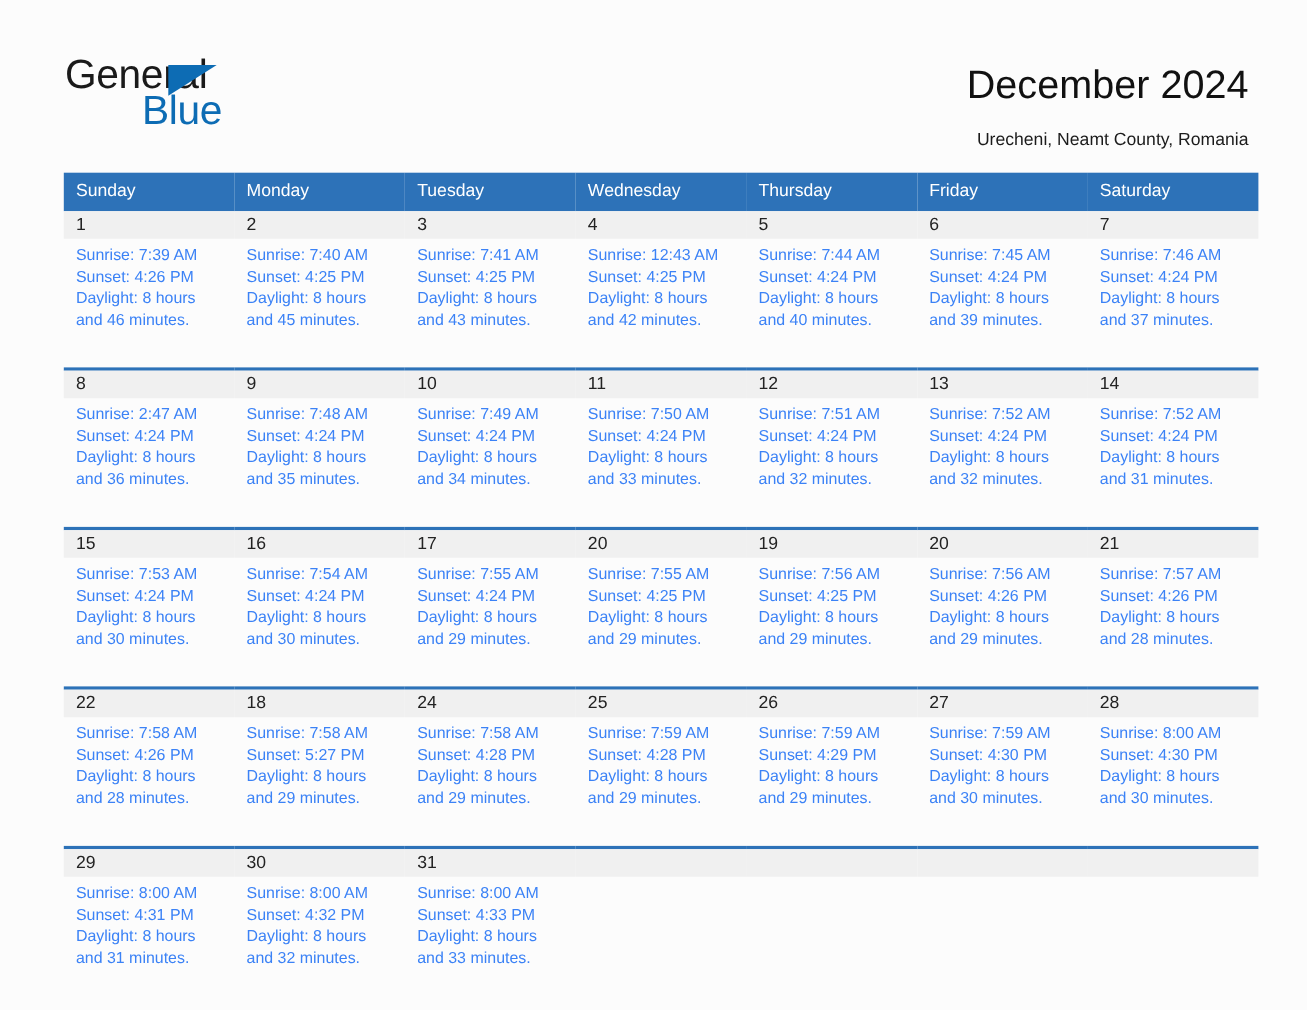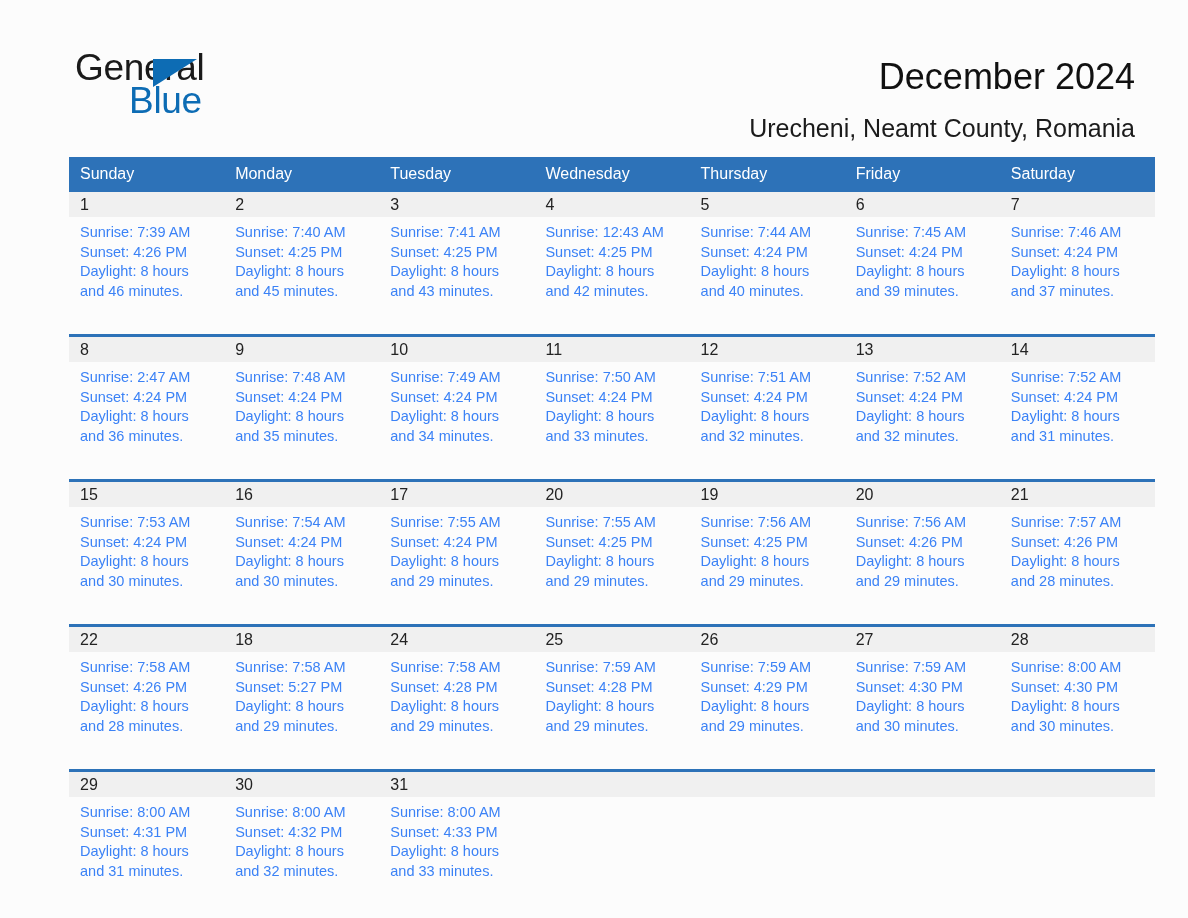--- a/index.html
+++ b/index.html
@@ -28,21 +28,21 @@
   }
   .brand {
     position: absolute;
     left: 59px;
     top: 48px;
     width: 300px;
     height: 75px;
   }
   .brand-line1 {
     position: absolute;
-    left: 16px;
+    left: 0;
     top: 0;
     font-size: 37px;
     line-height: 40px;
     color: #1a1a1a;
     letter-spacing: -0.3px;
     font-weight: 400;
     white-space: nowrap;
   }
   .brand-tri {
     position: absolute;
@@ -72,32 +72,32 @@
     line-height: 50px;
     color: #111111;
     font-weight: 400;
     white-space: nowrap;
     text-align: right;
   }
   .subtitle {
     position: absolute;
     right: 53px;
     top: 114px;
-    font-size: 25px;
+    font-size: 16px;
     line-height: 28px;
     color: #1b1b1b;
     font-weight: 400;
     white-space: nowrap;
     text-align: right;
   }
 
   
   .calendar {
     position: absolute;
-    left: 69px;
+    left: 58px;
     top: 157px;
     width: 1086px;
   }
   .cal-table {
     width: 1086px;
     border-collapse: collapse;
     table-layout: fixed;
   }
   .cal-table th {
     background: #2d72b8;

